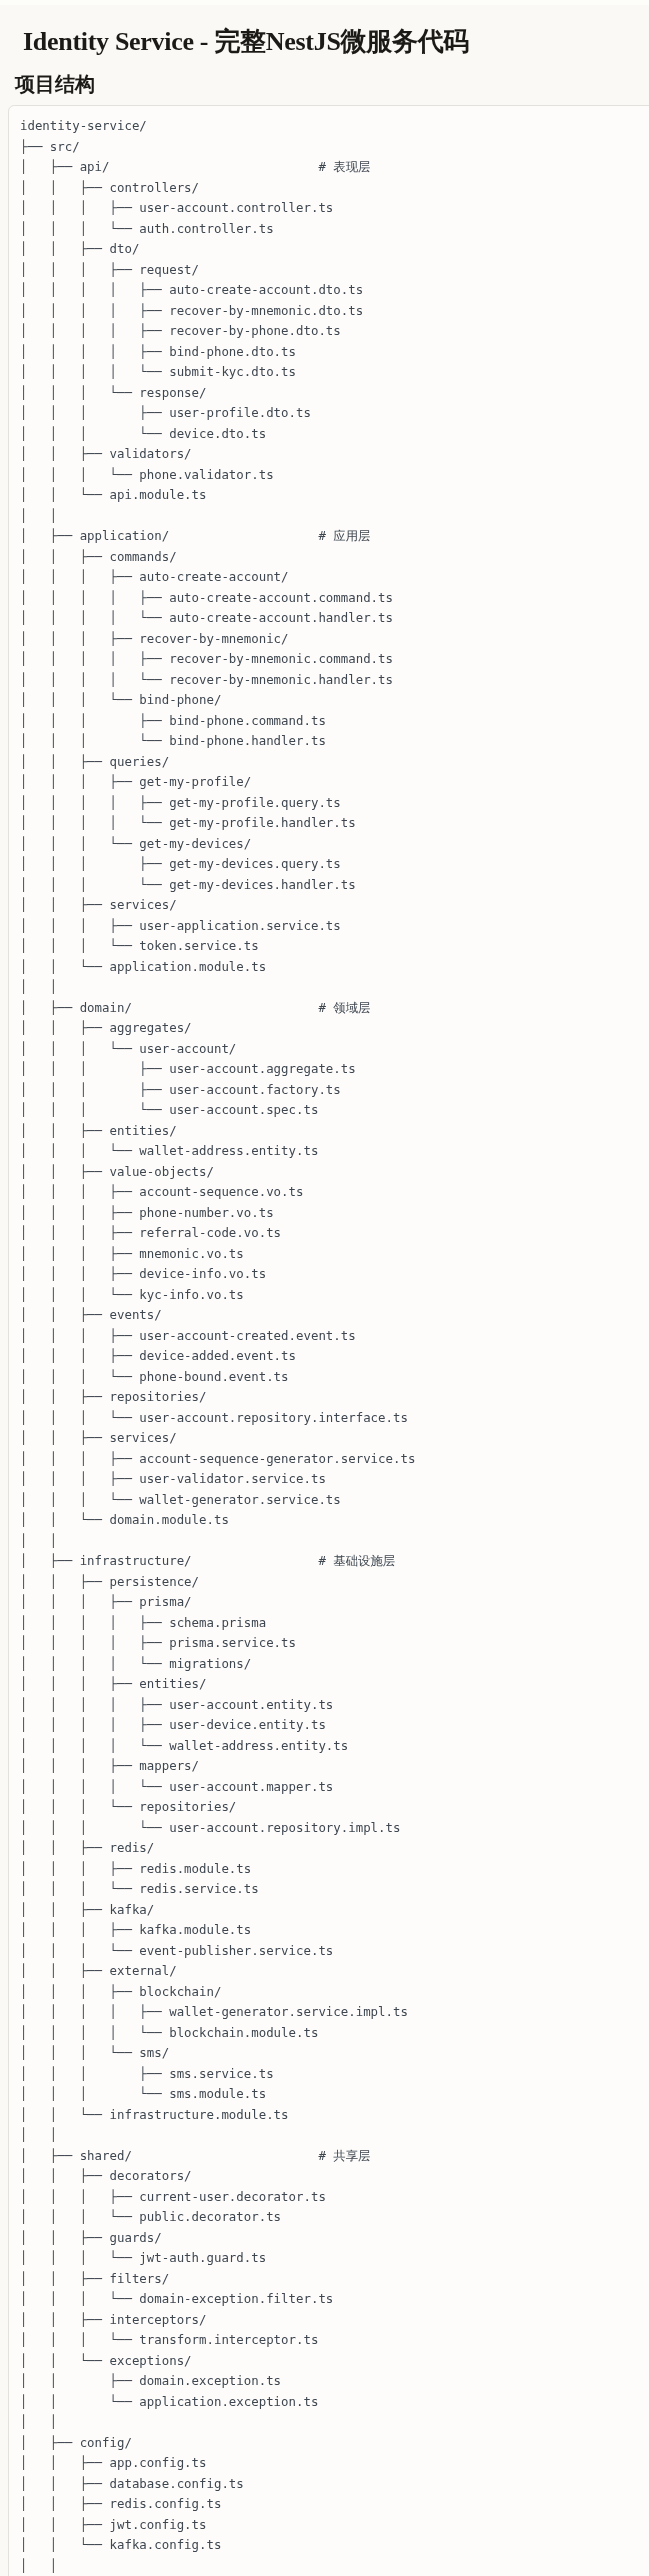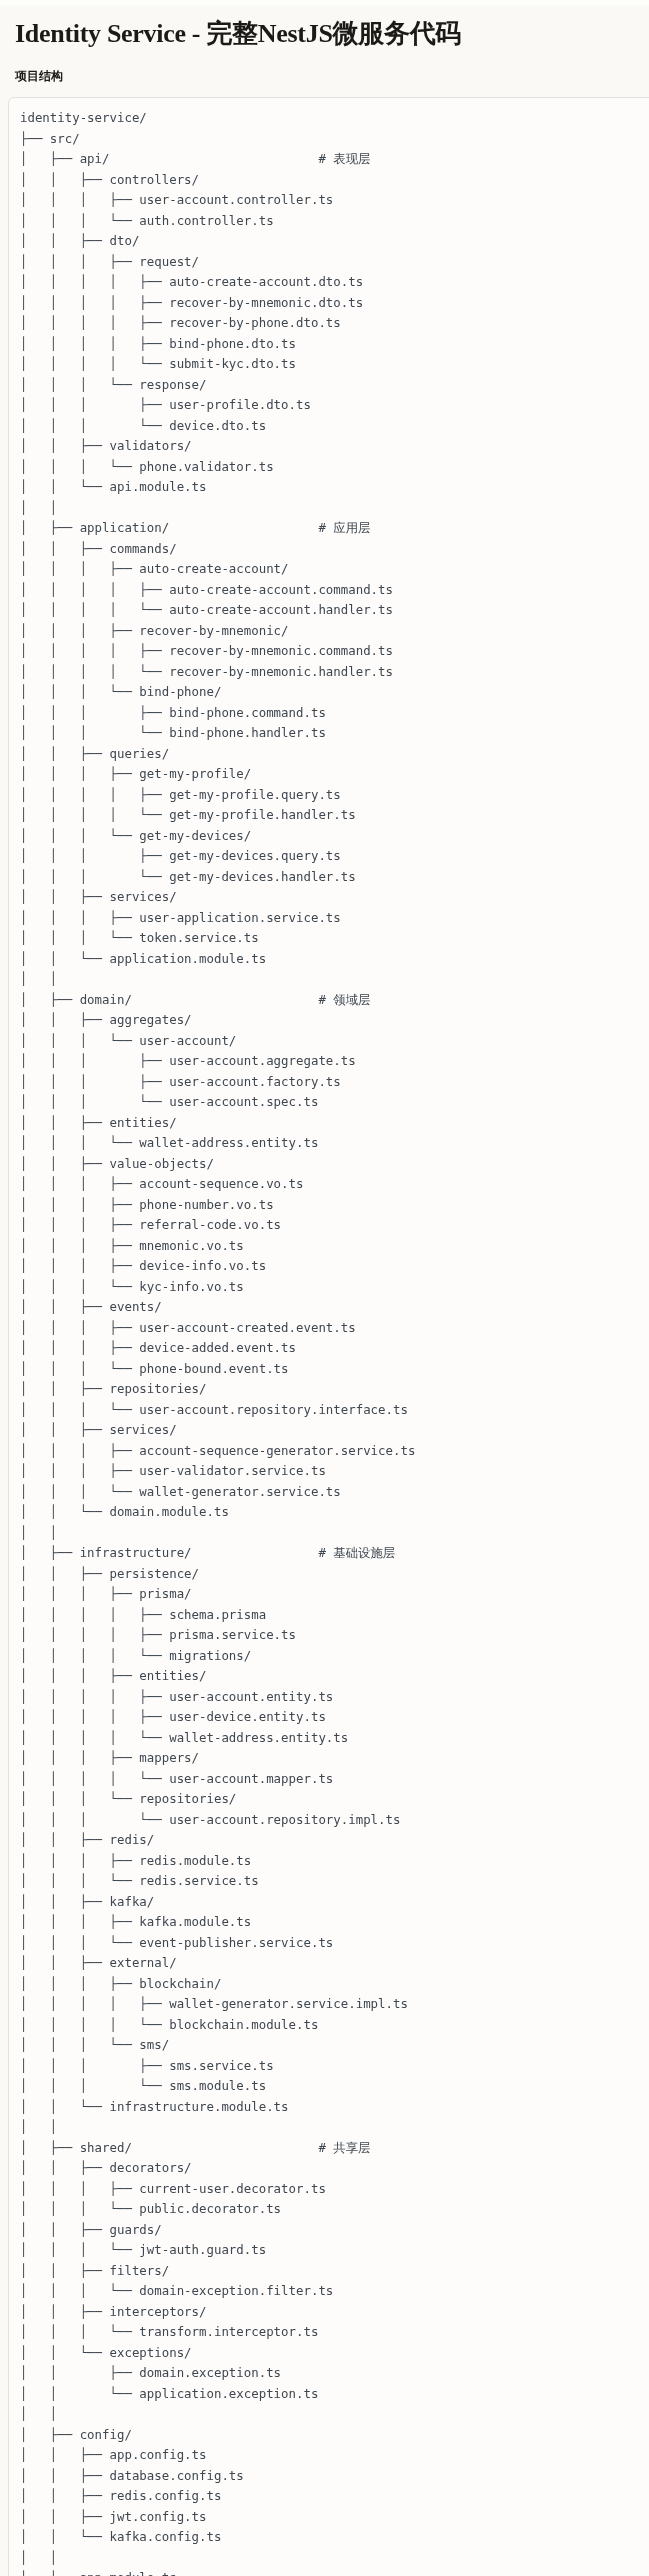--- a/index.html
+++ b/index.html
@@ -18,34 +18,34 @@
     height: 3043px;
     overflow: hidden;
     background: var(--page_bg);
   }
   .top-strip {
     width: 100%;
     height: 4.6px;
     background: var(--top_strip_bg);
   }
   h1.page-title {
-    margin: 0;
+    margin: 8px;
     padding: 14px 0 0 15px;
     font-family: "Liberation Serif", "DejaVu Serif", serif;
     font-weight: 700;
     font-size: 26px;
     line-height: 30px;
     color: var(--heading_text);
     letter-spacing: -0.3px;
   }
   h2.section-heading {
     margin: 17.5px 0 0 15px;
     font-family: "Liberation Sans", "DejaVu Sans", sans-serif;
     font-weight: 700;
-    font-size: 12px;
+    font-size: 20px;
     line-height: 20.6px;
     color: var(--heading_text);
   }
   pre.code-block {
     margin: 10.3px -7.2px 0 8.2px;
     border: 0.5px solid var(--code_border);
     border-radius: 6.2px;
     background: var(--code_bg);
     padding: 10.3px 12.4px 10.3px 10.8px;
     overflow: hidden;

